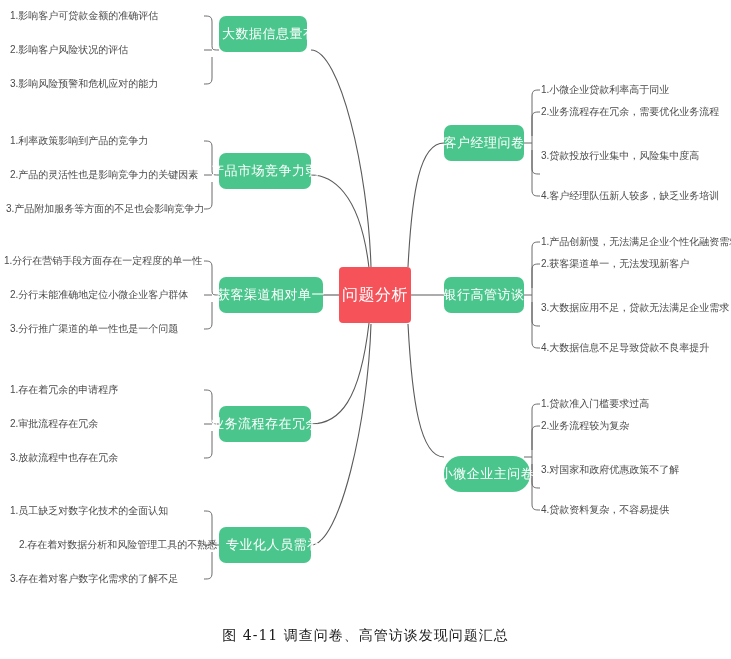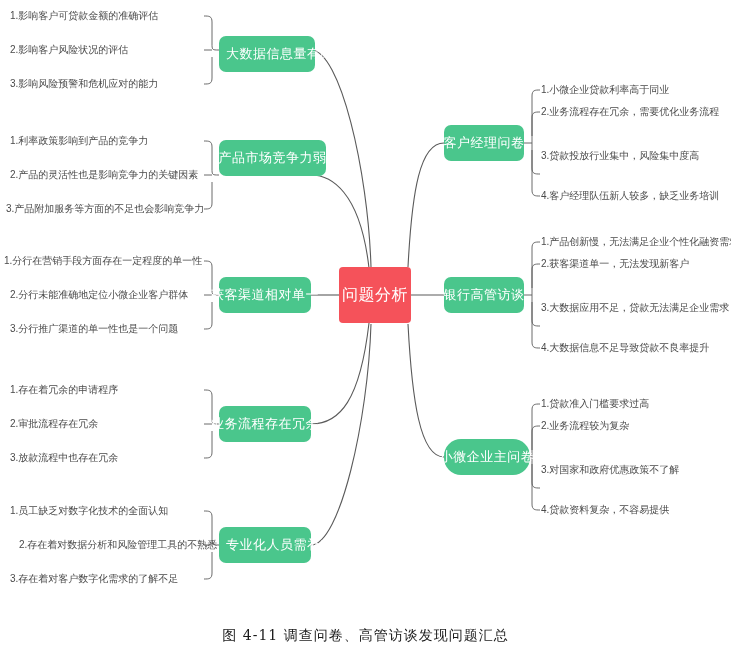--- a/index.html
+++ b/index.html
@@ -117,35 +117,35 @@
       <path d="M 524,295 L 532,295 M 532,288 L 532,248 C 532,242 535,242 540,242 M 532,302 L 532,342 C 532,348 535,348 540,348 M 532,295 L 532,270 C 532,264 535,264 540,264 M 532,295 L 532,320 C 532,326 535,326 540,326"></path>
 
       <path d="M 524,457 L 532,457 M 532,450 L 532,410 C 532,404 535,404 540,404 M 532,464 L 532,504 C 532,510 535,510 540,510 M 532,457 L 532,432 C 532,426 535,426 540,426 M 532,457 L 532,482 C 532,488 535,488 540,488"></path>
     </g>
   </svg>
 
   <div class="node center">
     <span>问题分析</span>
   </div>
 
-  <div class="node branch" style="left:219px; top:36px; width:96px;padding-left:26px;">
+  <div class="node branch" style="left:219px; top:16px; width:88px;padding-left:26px;">
     <span>大数据信息量有限</span>
   </div>
   <div class="leaf left-side" style="left:10px; top:10px; width:194px;">1.影响客户可贷款金额的准确评估</div>
   <div class="leaf left-side" style="left:10px; top:44px; width:194px;">2.影响客户风险状况的评估</div>
   <div class="leaf left-side" style="left:10px; top:78px; width:194px;">3.影响风险预警和危机应对的能力</div>
 
-  <div class="node branch" style="left:219px; top:140px; width:107px;align-items:center;">
+  <div class="node branch" style="left:219px; top:153px; width:92px;align-items:center;">
     <span>产品市场竞争力弱</span>
   </div>
   <div class="leaf left-side" style="left:10px; top:135px; width:194px;">1.利率政策影响到产品的竞争力</div>
   <div class="leaf left-side" style="left:10px; top:169px; width:194px;">2.产品的灵活性也是影响竞争力的关键因素</div>
   <div class="leaf left-side" style="left:6px; top:203px; width:198px;">3.产品附加服务等方面的不足也会影响竞争力</div>
 
-  <div class="node branch" style="left:219px; top:277px; width:92px;">
+  <div class="node branch" style="left:219px; top:277px; width:104px;">
     <span>获客渠道相对单一</span>
   </div>
   <div class="leaf left-side" style="left:4px; top:255px; width:200px;">1.分行在营销手段方面存在一定程度的单一性</div>
   <div class="leaf left-side" style="left:10px; top:289px; width:194px;">2.分行未能准确地定位小微企业客户群体</div>
   <div class="leaf left-side" style="left:10px; top:323px; width:194px;">3.分行推广渠道的单一性也是一个问题</div>
 
   <div class="node branch" style="left:219px; top:406px; width:92px;">
     <span>业务流程存在冗余</span>
   </div>
   <div class="leaf left-side" style="left:10px; top:384px; width:194px;">1.存在着冗余的申请程序</div>
@@ -168,21 +168,21 @@
   <div class="leaf right-side" style="left:541px; top:190px;">4.客户经理队伍新人较多，缺乏业务培训</div>
 
   <div class="node branch" style="left:444px; top:277px; width:80px;">
     <span>银行高管访谈</span>
   </div>
   <div class="leaf right-side" style="left:541px; top:236px;">1.产品创新慢，无法满足企业个性化融资需求</div>
   <div class="leaf right-side" style="left:541px; top:258px;">2.获客渠道单一，无法发现新客户</div>
   <div class="leaf right-side" style="left:541px; top:302px;">3.大数据应用不足，贷款无法满足企业需求</div>
   <div class="leaf right-side" style="left:541px; top:342px;">4.大数据信息不足导致贷款不良率提升</div>
 
-  <div class="node branch" style="left:444px; top:439px; width:86px;border-radius:17px;">
+  <div class="node branch" style="left:444px; top:456px; width:86px;border-radius:17px;">
     <span>小微企业主问卷</span>
   </div>
   <div class="leaf right-side" style="left:541px; top:398px;">1.贷款准入门槛要求过高</div>
   <div class="leaf right-side" style="left:541px; top:420px;">2.业务流程较为复杂</div>
   <div class="leaf right-side" style="left:541px; top:464px;">3.对国家和政府优惠政策不了解</div>
   <div class="leaf right-side" style="left:541px; top:504px;">4.贷款资料复杂，不容易提供</div>
 
   <div class="caption">图 4-11  调查问卷、高管访谈发现问题汇总</div>
 </div>
 

